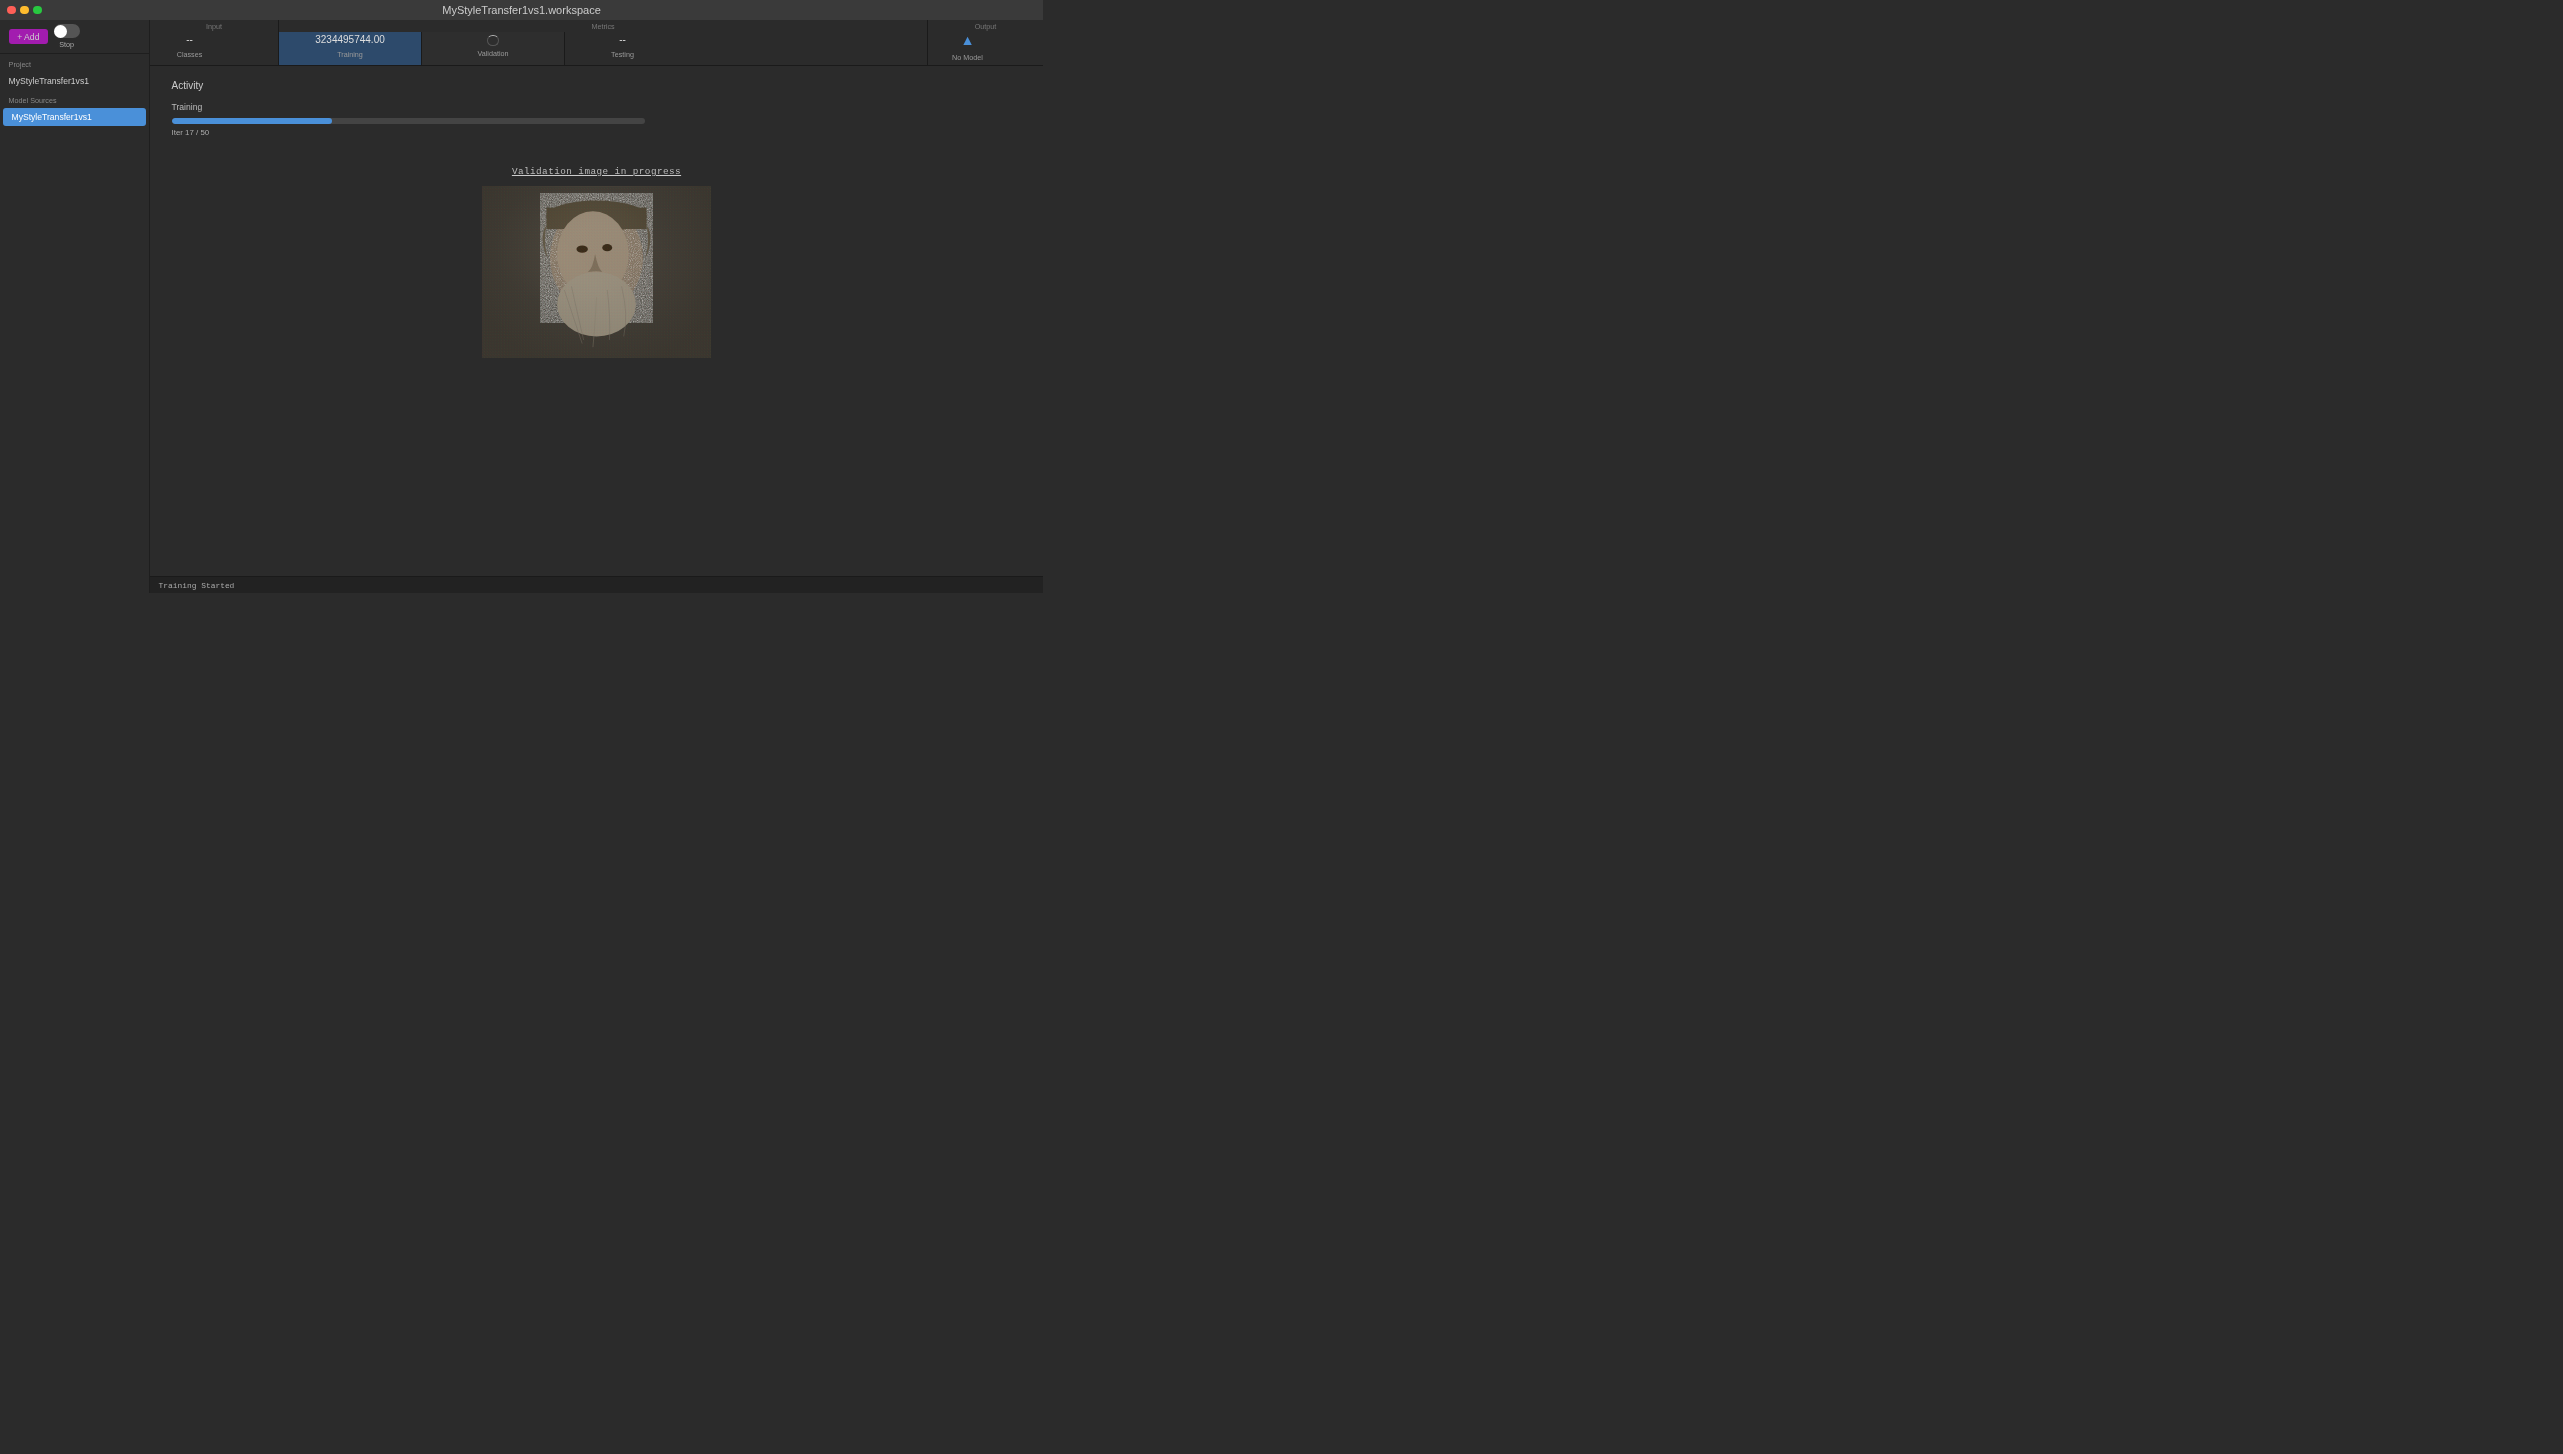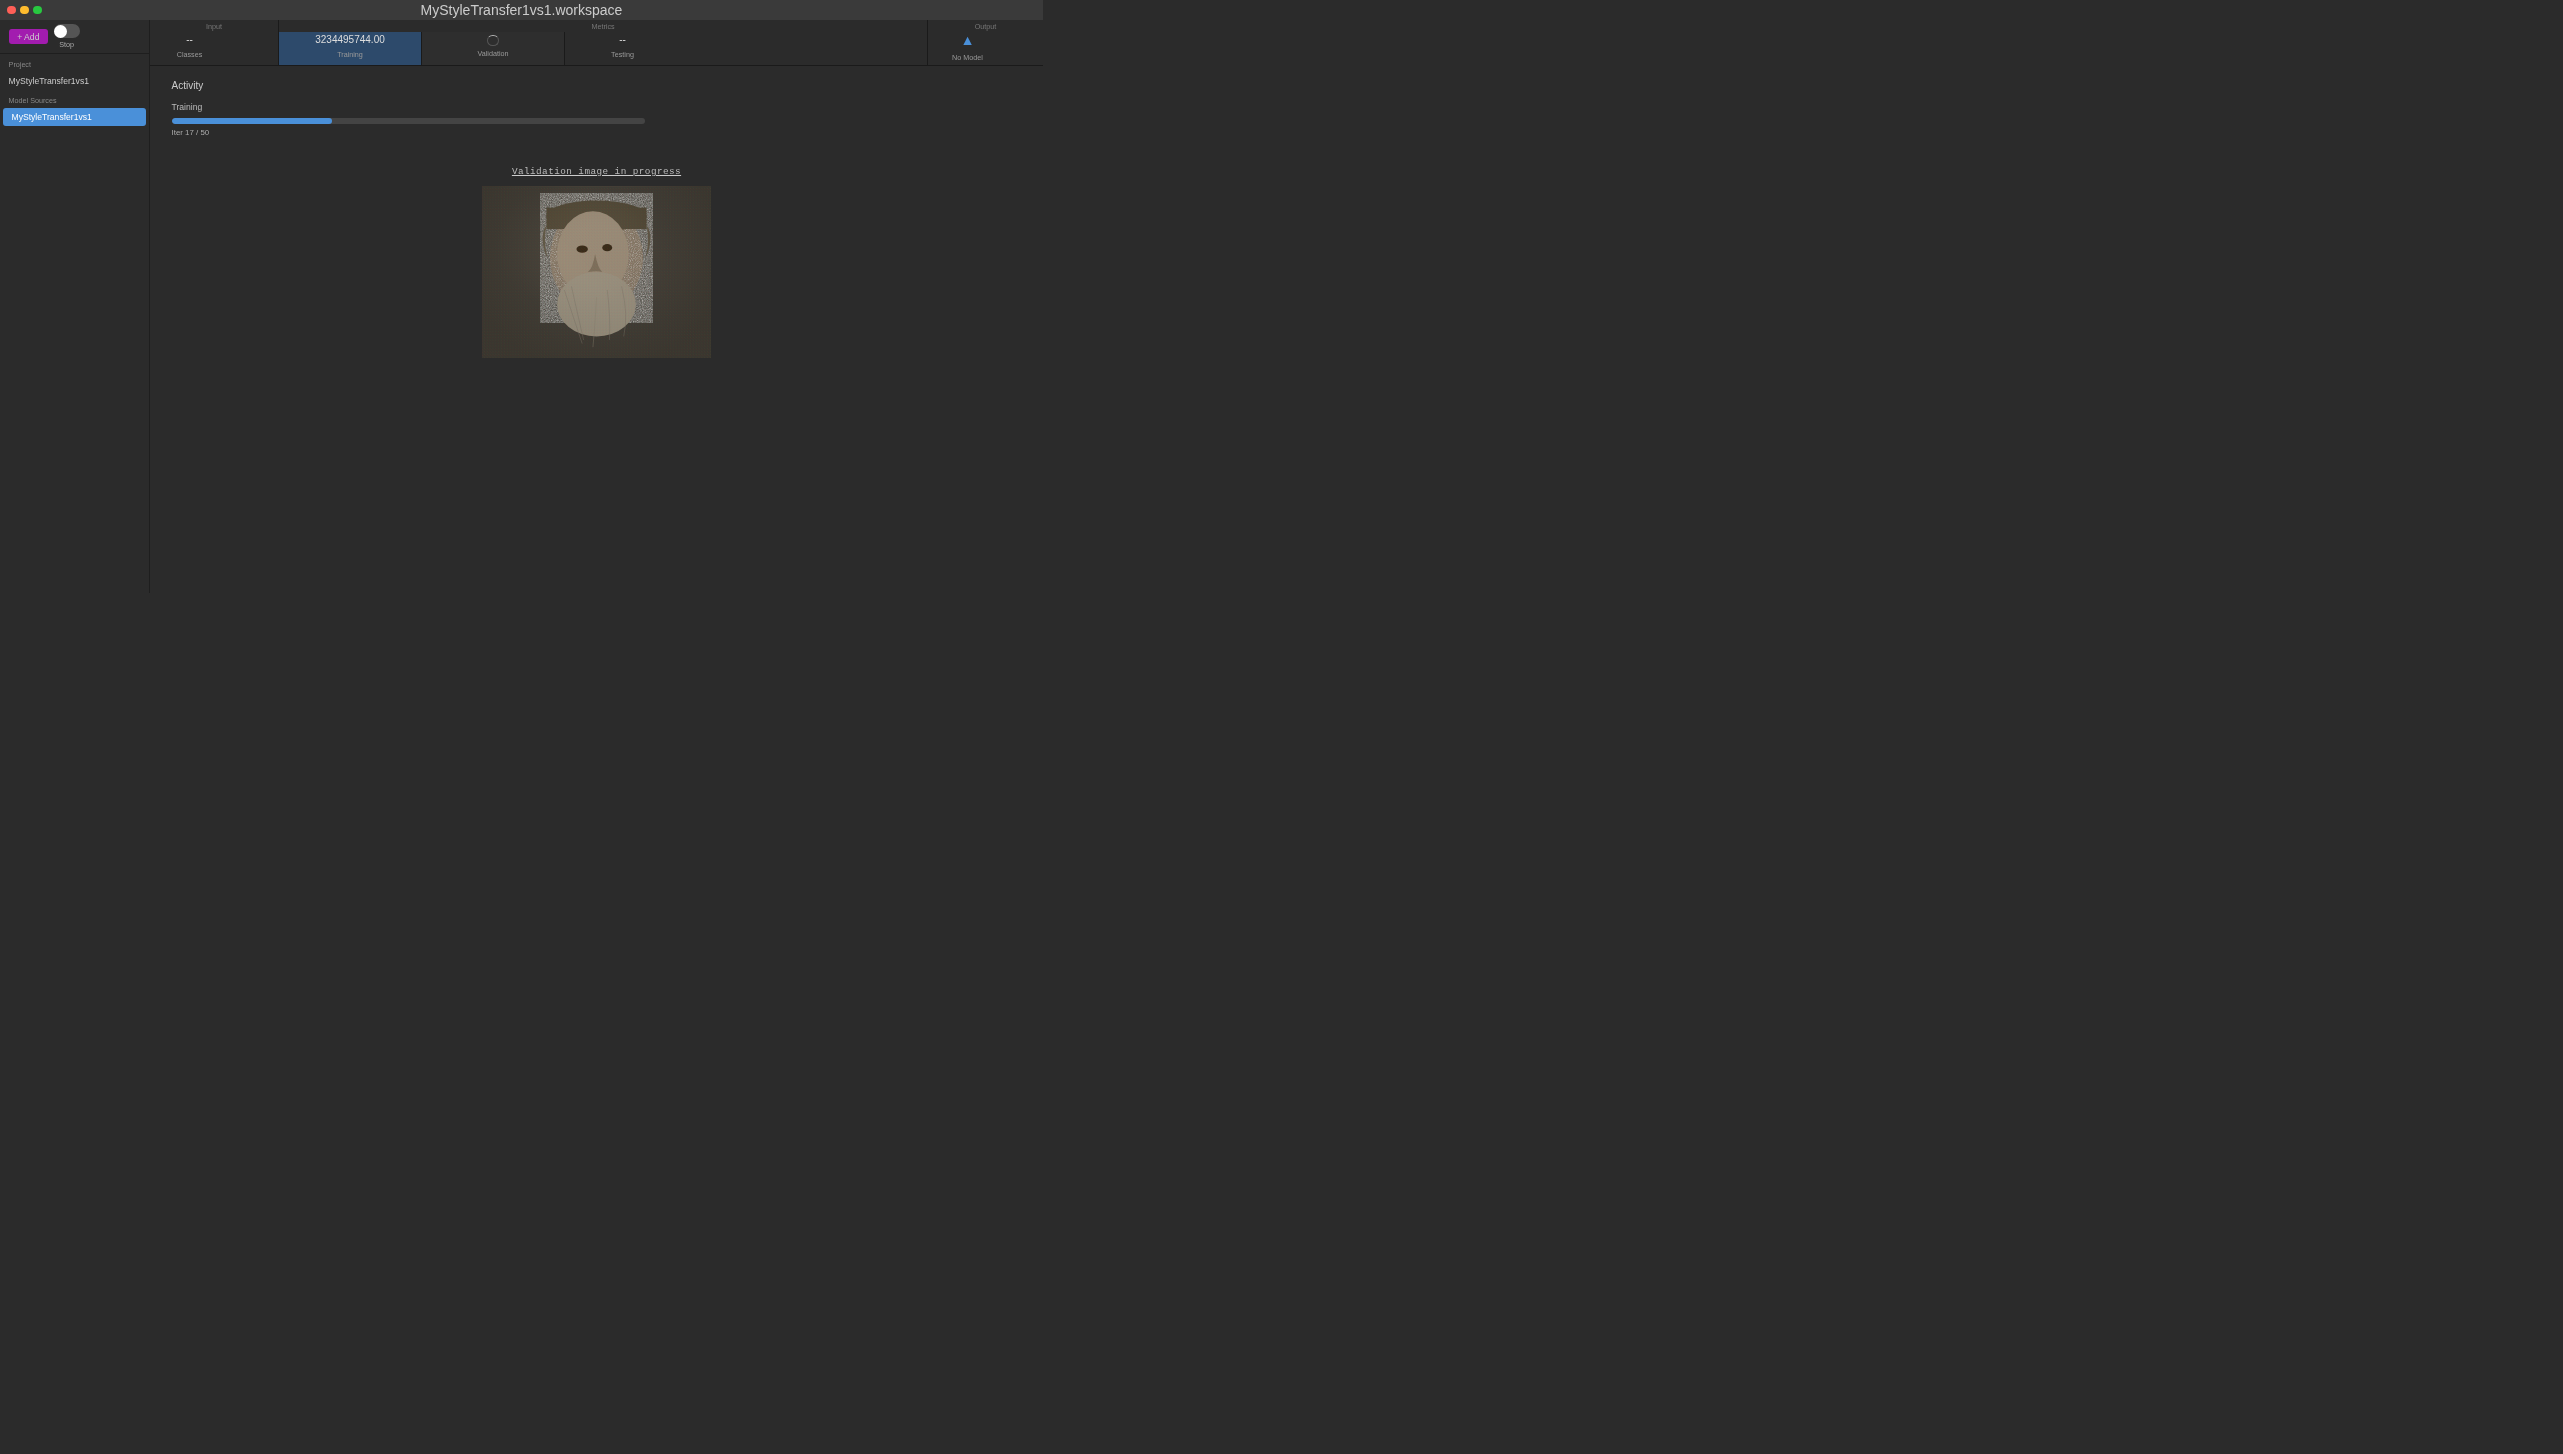--- a/index.html
+++ b/index.html
@@ -18,21 +18,21 @@
     .titlebar {
       height: 20px;
       background: #3a3a3a;
       display: flex;
       align-items: center;
       justify-content: center;
       position: relative;
       flex-shrink: 0;
     }
     .titlebar-title {
-      font-size: 14px;
+      font-size: 11px;
       color: #ccc;
     }
     .traffic-lights {
       position: absolute;
       left: 7.2px;
       display: flex;
       gap: 4.3px;
       align-items: center;
     }
     .traffic-light {
@@ -428,16 +428,19 @@
                   <rect x="1" y="2" width="1" height="1" fill="#00f" opacity="0.2"></rect>
                   <rect x="3" y="3" width="1" height="1" fill="#ff0" opacity="0.2"></rect>
                 </pattern>
               </defs>
             </svg>
           </div>
         </div>
       </div>
     </div>
 
+    <div class="status-bar">
+      <span class="status-text">Training Started</span>
+    </div>
 
   </div>
 </div>
 
 
 </body></html>

